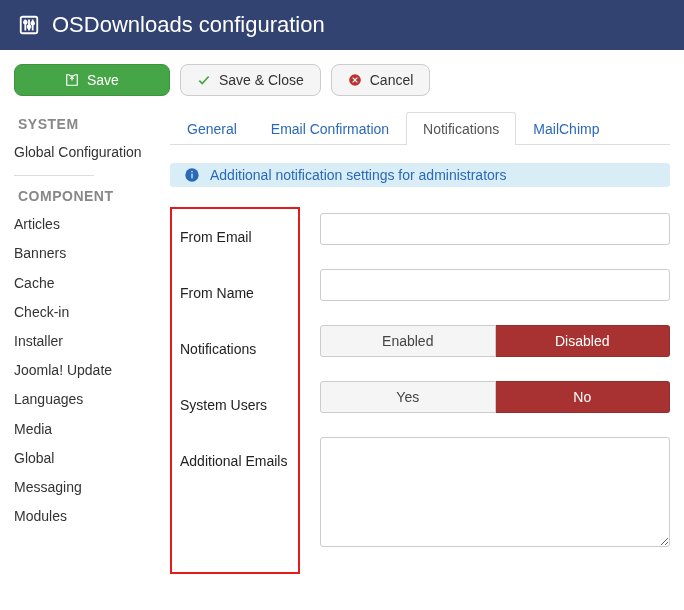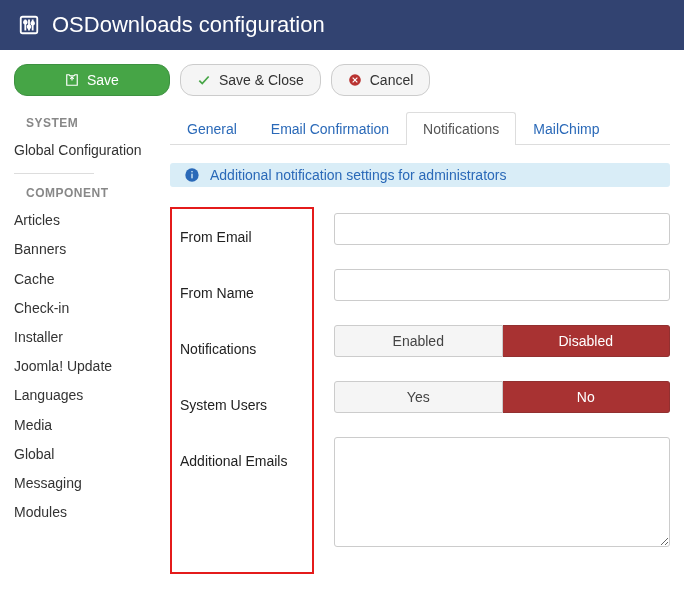--- a/index.html
+++ b/index.html
@@ -1,37 +1,37 @@
 <!DOCTYPE html>
 <html><head>
 <meta charset="utf-8">
 <style>
   * { box-sizing: border-box; margin: 0; padding: 0; }
   body { font-family: -apple-system, BlinkMacSystemFont, "Segoe UI", Arial, sans-serif; font-size: 14px; color: #333; background: #fff; width: 684px; }
   .header { background: #324371; color: #fff; padding: 12px 18px; display: flex; align-items: center; gap: 12px; }
   .header-icon svg { width: 22px; height: 22px; }
   .header-title { font-size: 22px; font-weight: 400; }
   .toolbar { padding: 14px 14px 10px 14px; display: flex; gap: 10px; align-items: center; }
-  .btn { display: inline-flex; align-items: center; gap: 8px; border: 1px solid #ccc; background: #f5f5f5; padding: 7px 16px; font-size: 14px; border-radius: 13px; cursor: pointer; color: #333; }
+  .btn { display: inline-flex; align-items: center; gap: 8px; border: 1px solid #ccc; background: #f5f5f5; padding: 7px 16px; font-size: 14px; border-radius: 8px; cursor: pointer; color: #333; }
   .btn-green { background: #46a546; border-color: #3d9140; color: #fff; padding: 7px 50px; }
   .icon-inline { display: inline-flex; }
   .content { display: flex; padding: 6px 14px 14px 14px; gap: 26px; }
   .sidebar { width: 130px; flex: 0 0 130px; }
-  .side-heading { color: #888; font-size: 12px; font-weight: bold; letter-spacing: 0.5px; margin: 4px 0 6px 12px; }
+  .side-heading { color: #888; font-size: 14px; font-weight: bold; letter-spacing: 0.5px; margin: 4px 0 6px 4px; }
   .side-link { color: #0e4c8f; padding: 5px 0 6px 0; cursor: pointer; line-height: 1.3; }
   .side-link.dark { color: #333; }
   .side-sep { border: none; border-top: 1px solid #ddd; margin: 8px 0 12px 0; width: 80px; }
   .main { flex: 1; }
   .tabs { display: flex; border-bottom: 1px solid #ddd; margin-bottom: 18px; }
   .tab { padding: 8px 16px; color: #2a69b8; cursor: pointer; border: 1px solid transparent; border-bottom: none; margin-bottom: -1px; border-radius: 3px 3px 0 0; }
   .tab.active { color: #555; border-color: #ddd; background: #fff; }
   .info-box { background: #d9edf7; color: #2a69b8; padding: 4px 14px; border-radius: 3px; display: flex; align-items: center; gap: 10px; margin-bottom: 20px; }
   .info-box .icon-inline svg { display:block; }
   .form-area { display: flex; gap: 20px; }
-  .labels-col { width: 144px; border: 2px solid #e41b1b; padding: 10px 2px 12px 8px; }
+  .labels-col { width: 130px; border: 2px solid #e41b1b; padding: 10px 2px 12px 8px; }
   .form-label { color: #222; font-size: 14px; padding: 10px 0 30px 0; }
   .form-label:last-child { padding-bottom: 10px; }
   .controls-col { flex: 1; padding-top: 6px; }
   .ctrl { margin-bottom: 24px; border-radius: 11px; }
   .text-input { width: 100%; height: 32px; border: 1px solid #ccc; border-radius: 3px; padding: 4px 8px; font-size: 14px; }
   .btn-group { display: flex; width: 100%; }
   .bg-btn { flex: 1; text-align: center; padding: 7px 0; border: 1px solid #ccc; background: #f5f5f5; cursor: pointer; font-size: 14px; color: #444; }
   .bg-btn:first-child { border-radius: 3px 0 0 3px; }
   .bg-btn:last-child { border-radius: 0 3px 3px 0; border-left: none; }
   .bg-btn.active-red { background: #a83232; color: #fff; border-color: #923030; }

